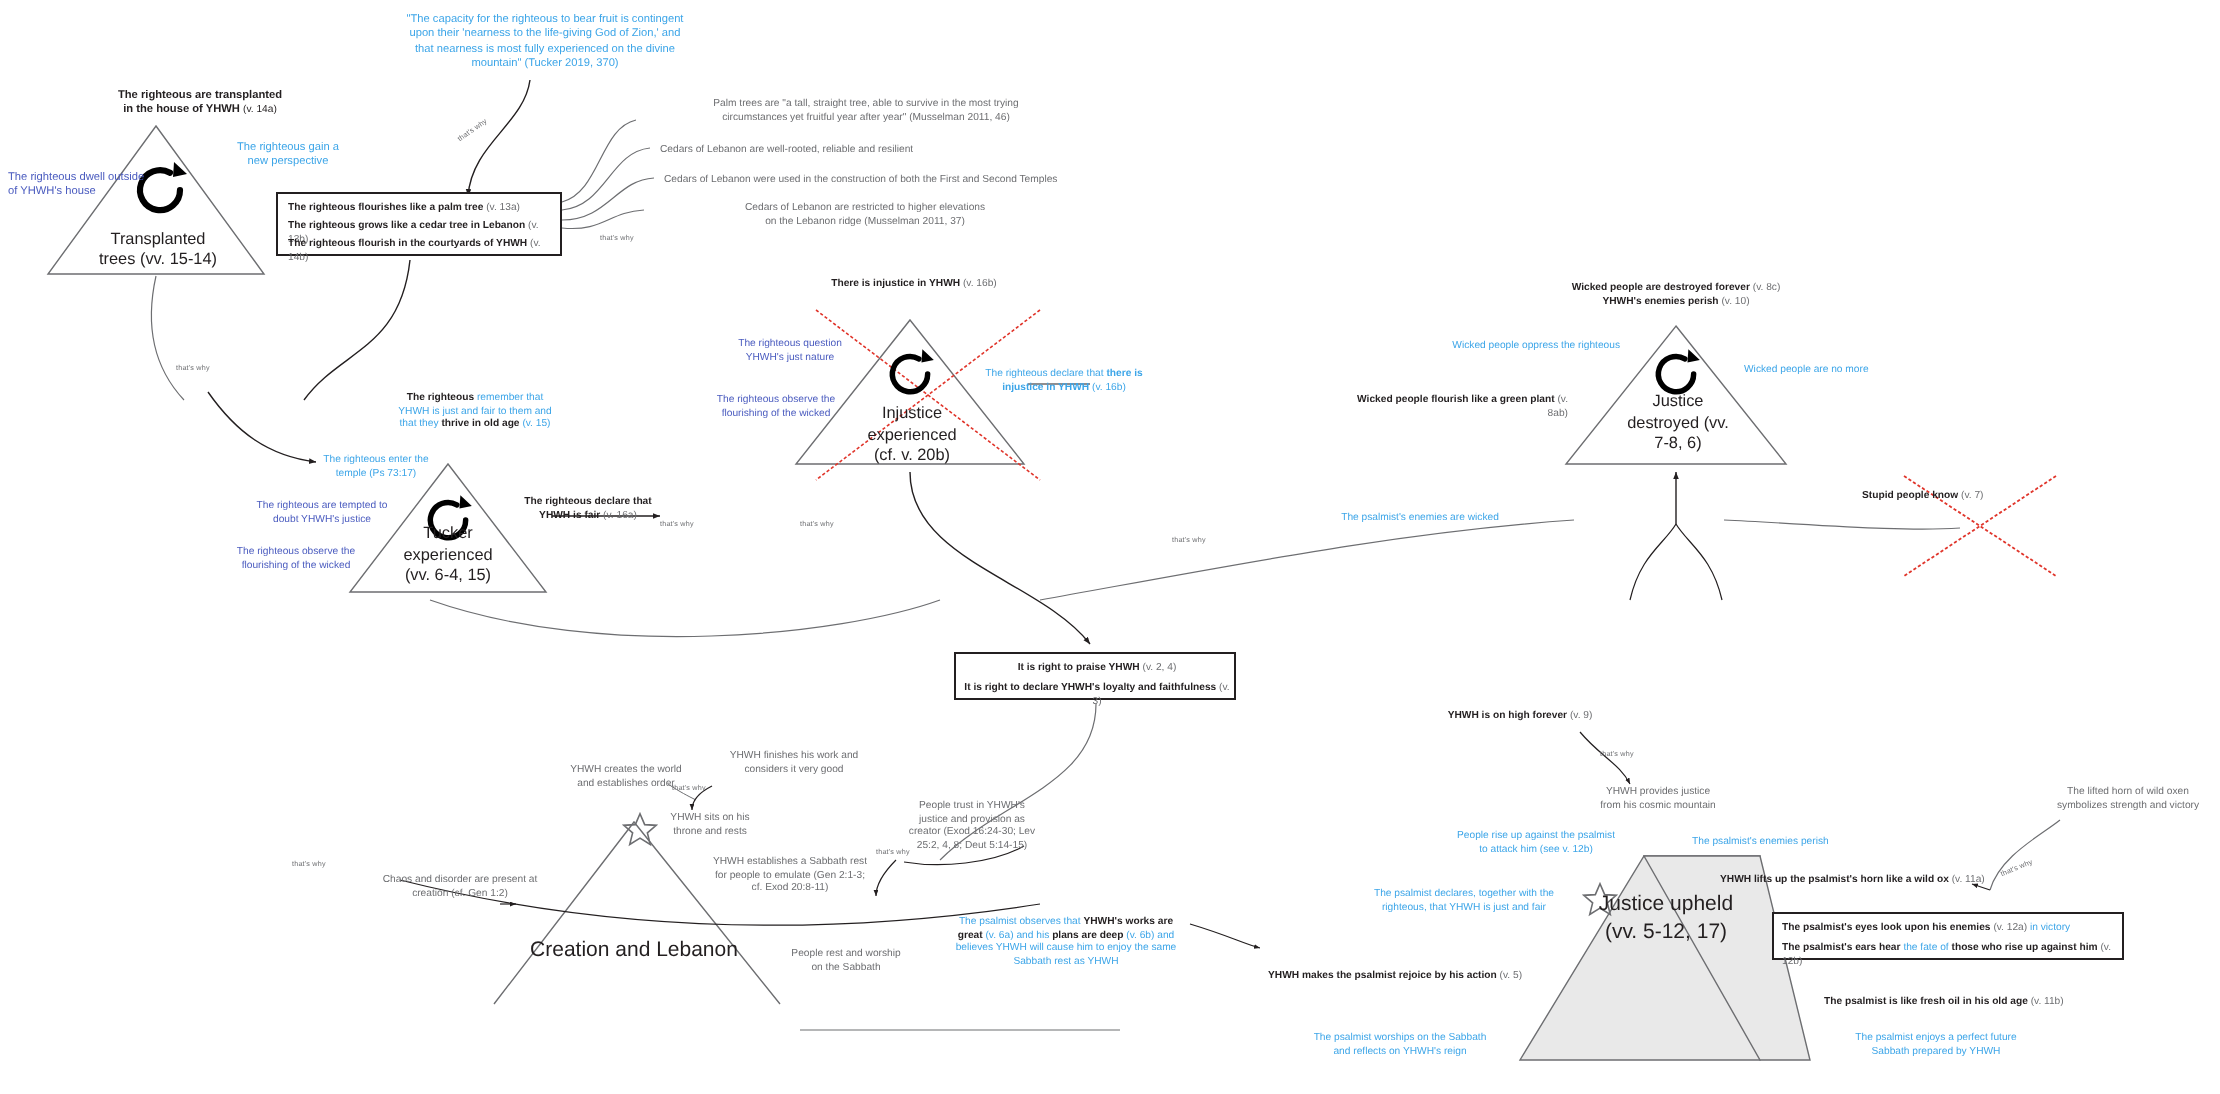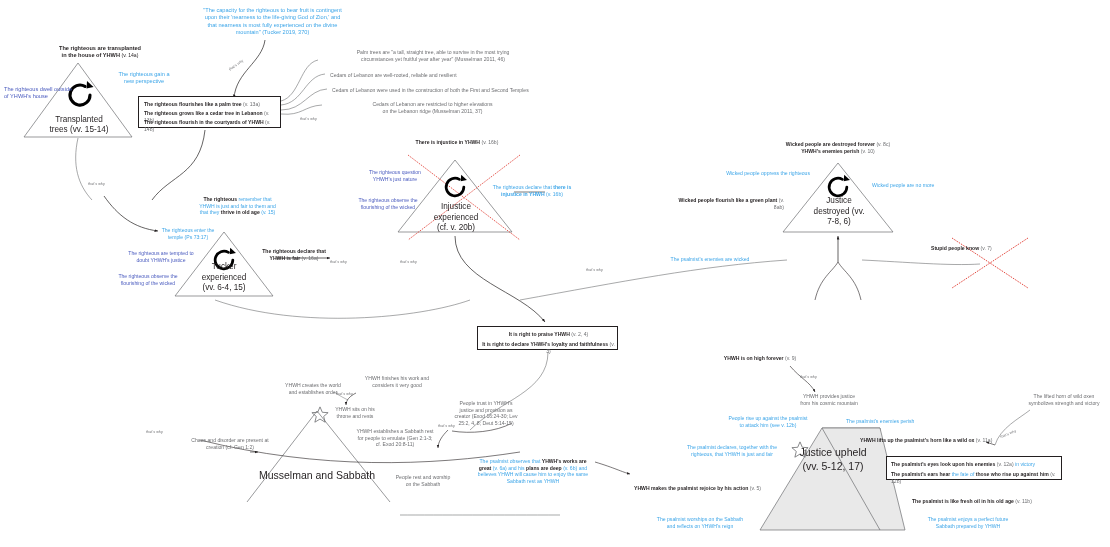--- a/index.html
+++ b/index.html
@@ -310,21 +310,21 @@
     <span>People trust in YHWH's</span><br>
     <span>justice and provision as</span><br>
     <span>creator (Exod 16:24-30; Lev</span><br>
     <span>25:2, 4, 8; Deut 5:14-15)</span>
   </div>
   <div class="txt ctr s5 gray" style="left:384px;top:474px;width:78px;">
     <span>People rest and worship</span><br>
     <span>on the Sabbath</span>
   </div>
   <div class="txt ctr s10 black" style="left:244px;top:469px;width:146px;">
-    <span>Musselman and Sabbath</span>
+    <span>Creation and Lebanon</span>
   </div>
 
   <div class="txt ctr s5 b black" style="left:700px;top:355px;width:120px;">
     <span>YHWH is on high forever</span>
     <span style="font-weight:normal;color:#6d6e71;">(v. 9)</span>
   </div>
   <div class="txt ctr s5 gray" style="left:780px;top:393px;width:98px;">
     <span>YHWH provides justice</span><br>
     <span>from his cosmic mountain</span>
   </div>

